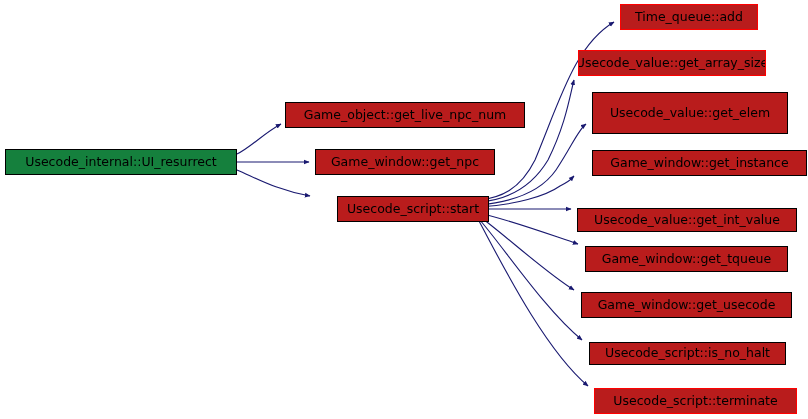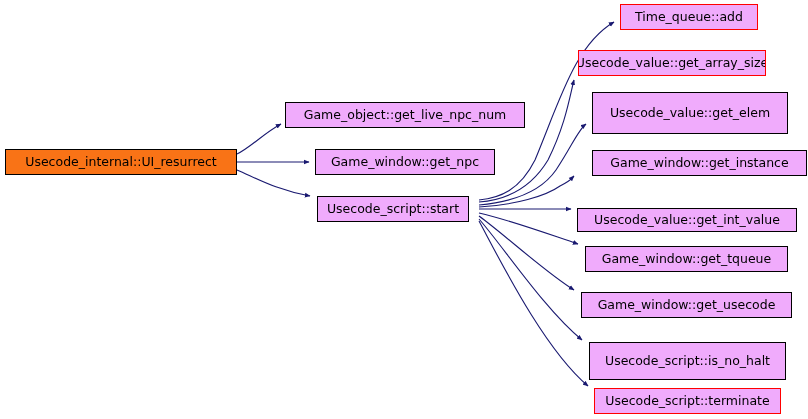--- a/index.html
+++ b/index.html
@@ -22,37 +22,37 @@
     width: 808px;
     height: 419px;
     pointer-events: none;
   }
   .node {
     position: absolute;
     box-sizing: border-box;
     display: flex;
     align-items: center;
     justify-content: center;
-    background: #f0abfc;
+    background: #b91c1c;
     border: 1px solid #000000;
     white-space: nowrap;
     overflow: hidden;
   }
   .node .label {
     font-family: "DejaVu Sans", sans-serif;
     font-size: 12.5px;
     line-height: 1;
     color: #000000;
     letter-spacing: 0px;
   }
   .node.red {
     border-color: #ff0000;
   }
   .node.current {
-    background: #f97316;
+    background: #15803d;
     border-color: #000000;
   }
 </style>
 </head>
 <body>
 
 <div id="canvas" style="background: rgb(255, 255, 255);">
 
   <svg id="edges" viewBox="0 0 808 419" xmlns="http://www.w3.org/2000/svg">
     <defs>
@@ -79,21 +79,21 @@
   <div id="nodes">
       <div class="node current" style="left: 5px; top: 149px; width: 232px; height: 26px;">
         <span class="label">Usecode_internal::UI_resurrect</span>
       </div>
       <div class="node" style="left: 285px; top: 102px; width: 240px; height: 26px;">
         <span class="label">Game_object::get_live_npc_num</span>
       </div>
       <div class="node" style="left: 315px; top: 149px; width: 180px; height: 26px;">
         <span class="label">Game_window::get_npc</span>
       </div>
-      <div class="node" style="left: 317px; top: 196px; width: 152px; height: 26px;">
+      <div class="node" style="left: 337px; top: 196px; width: 152px; height: 26px;">
         <span class="label">Usecode_script::start</span>
       </div>
       <div class="node red" style="left: 620px; top: 4px; width: 138px; height: 26px;">
         <span class="label">Time_queue::add</span>
       </div>
       <div class="node red" style="left: 578px; top: 50px; width: 188px; height: 26px;">
         <span class="label">Usecode_value::get_array_size</span>
       </div>
       <div class="node" style="left: 592px; top: 92px; width: 196px; height: 42px;">
         <span class="label">Usecode_value::get_elem</span>
@@ -103,21 +103,21 @@
       </div>
       <div class="node" style="left: 577px; top: 196px; width: 220px; height: 24px; margin-top: 12px;">
         <span class="label">Usecode_value::get_int_value</span>
       </div>
       <div class="node" style="left: 585px; top: 246px; width: 203px; height: 26px; align-items: center;">
         <span class="label">Game_window::get_tqueue</span>
       </div>
       <div class="node" style="left: 581px; top: 292px; width: 211px; height: 26px; align-items: center;">
         <span class="label">Game_window::get_usecode</span>
       </div>
-      <div class="node" style="left: 589px; top: 342px; width: 197px; height: 38px; text-align: right;">
+      <div class="node" style="left: 589px; top: 342px; width: 197px; height: 23px; text-align: right;">
         <span class="label">Usecode_script::is_no_halt</span>
       </div>
-      <div class="node red" style="left: 594px; top: 388px; width: 187px; height: 26px;">
+      <div class="node red" style="left: 594px; top: 388px; width: 203px; height: 26px;">
         <span class="label">Usecode_script::terminate</span>
       </div>
     </div>
 
 </div>
 
 </body></html>

